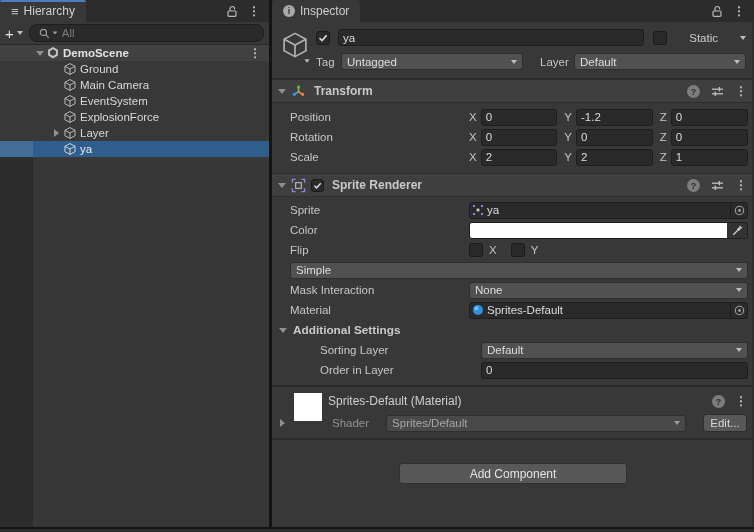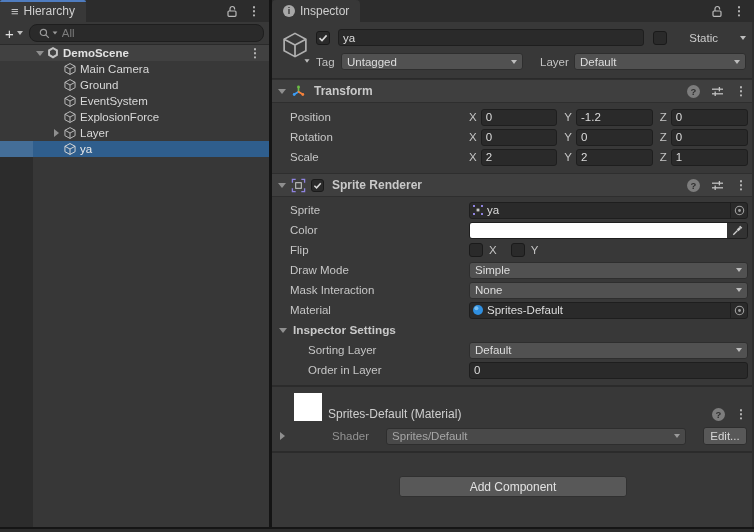--- a/index.html
+++ b/index.html
@@ -64,38 +64,38 @@
   
   .comp-header{height:22px;flex:0 0 22px;background:#3f3f3f;border-top:1px solid #2e2e2e;border-bottom:1px solid #2e2e2e;display:flex;align-items:center;padding:0 7px 0 6px;gap:5px;box-sizing:content-box}
   .comp-title{font-weight:bold;color:#c9c9c9;font-size:12px;margin-left:3px}
   .hdr-icons{margin-left:auto;display:flex;align-items:center;gap:11px}
   .help-icon{width:13px;height:13px;border-radius:50%;background:#7d7d7d;color:#2f2f2f;font-size:9.5px;font-weight:bold;display:flex;align-items:center;justify-content:center}
   
   .comp-body{padding:4px 0 6px}
   .prop-row{height:20px;display:flex;align-items:center;padding:0 6px 0 18px}
   .prop-row .plabel{flex:0 0 179px;width:179px;color:#c6c6c6;font-size:11.5px;white-space:nowrap;overflow:hidden}
   .prop-row.sub .plabel{flex:0 0 161px;width:161px}
-  .prop-row.sub{padding-left:36px}
+  .prop-row.sub{padding-left:48px}
   .fields{flex:1;display:flex;align-items:center;min-width:0}
   .axis-group{flex:1;display:flex;align-items:center;gap:4px;min-width:0}
   .axis-group+.axis-group{margin-left:7px}
   .axis-letter{color:#c6c6c6;font-size:11.5px;flex:0 0 auto}
   .fold-row{height:20px;display:flex;align-items:center;padding-left:7px;gap:6px}
   .fold-row .bold{font-weight:bold;color:#c9c9c9;font-size:11.8px}
   .color-field{flex:1;height:17px;border:1px solid #1e1e1e;border-radius:3px;box-sizing:border-box;display:flex;overflow:hidden}
   .color-field .swatch{flex:1;background:#ffffff}
   .color-field .dropper{width:20px;background:#333333;display:flex;align-items:center;justify-content:center}
   .flip-group{display:flex;align-items:center;gap:6px;margin-right:14px}
   
   .mat-sep{height:2px;background:#2b2b2b;margin-top:2px;flex:0 0 2px}
   .material-block{display:flex;padding:5px 7px 6px 4px;gap:6px;border-bottom:2px solid #2b2b2b}
   .mat-fold-col{width:12px;flex:0 0 12px;display:flex;align-items:flex-end;justify-content:center;padding-bottom:5px}
   .mat-thumb{width:28px;height:28px;background:#ffffff;flex:0 0 28px;margin-top:1px}
   .mat-content{flex:1;min-width:0}
-  .mat-row1{display:flex;align-items:center;height:16px;margin-top:14px}
+  .mat-row1{display:flex;align-items:center;height:16px;margin-top:1px}
   .mat-title{flex:1;color:#cfcfcf;font-size:12px}
   .mat-row1 .hdr-icons{gap:10px}
   .mat-row2{display:flex;align-items:center;margin-top:5px;gap:17px;height:18px}
   .shader-lbl{color:#929292;font-size:11.5px;padding-left:4px}
   .shader-dd{background:#494949;color:#a6a6a6;height:17px}
   .shader-dd .dd-tri{border-top-color:#9a9a9a}
   .edit-btn{flex:0 0 44px;height:18px;background:#585858;border:1px solid #2e2e2e;border-radius:3px;box-sizing:border-box;display:flex;align-items:center;justify-content:center;color:#d6d6d6;font-size:11.5px}
   
   .add-area{flex:1;display:flex;justify-content:center;align-items:flex-start;padding-top:23px}
   .add-btn{width:228px;height:21px;background:#585858;border:1px solid #303030;border-radius:3px;box-sizing:border-box;display:flex;align-items:center;justify-content:center;color:#e2e2e2;font-size:12px}
@@ -149,30 +149,30 @@
         <span>DemoScene</span>
         <span class="kebab row-kebab">⋮</span>
       </div>
 
       <div class="trow child">
         <span class="fold-slot"></span>
         <svg class="obj-icon" viewBox="0 0 16 16">
             <path d="M8 1.8 L13.8 4.9 V11.1 L8 14.2 L2.2 11.1 V4.9 Z" fill="none" stroke="#bdbdbd" stroke-width="1.1"></path>
             <path d="M2.2 4.9 L8 8 L13.8 4.9 M8 8 V14.2" fill="none" stroke="#bdbdbd" stroke-width="1.1"></path>
           </svg>
-        <span>Main Camera</span>
+        <span>Ground</span>
       </div>
 
       <div class="trow child">
         <span class="fold-slot"></span>
         <svg class="obj-icon" viewBox="0 0 16 16">
             <path d="M8 1.8 L13.8 4.9 V11.1 L8 14.2 L2.2 11.1 V4.9 Z" fill="none" stroke="#bdbdbd" stroke-width="1.1"></path>
             <path d="M2.2 4.9 L8 8 L13.8 4.9 M8 8 V14.2" fill="none" stroke="#bdbdbd" stroke-width="1.1"></path>
           </svg>
-        <span>Ground</span>
+        <span>Main Camera</span>
       </div>
 
       <div class="trow child">
         <span class="fold-slot"></span>
         <svg class="obj-icon" viewBox="0 0 16 16">
             <path d="M8 1.8 L13.8 4.9 V11.1 L8 14.2 L2.2 11.1 V4.9 Z" fill="none" stroke="#bdbdbd" stroke-width="1.1"></path>
             <path d="M2.2 4.9 L8 8 L13.8 4.9 M8 8 V14.2" fill="none" stroke="#bdbdbd" stroke-width="1.1"></path>
           </svg>
         <span>EventSystem</span>
       </div>
@@ -421,21 +421,20 @@
             <div class="checkbox"></div>
             <span class="flabel">X</span>
           </span>
           <span class="flip-group">
             <div class="checkbox"></div>
             <span class="flabel">Y</span>
           </span>
         </div>
       </div>
       <div class="prop-row">
-        <span class="plabel">Draw Mode</span>
         <div class="fields">
           <div class="dropdown">
             <span>Simple</span>
             <span class="dd-tri"></span>
           </div>
         </div>
       </div>
       <div class="prop-row">
         <span class="plabel">Mask Interaction</span>
         <div class="fields">
@@ -458,21 +457,21 @@
               <svg width="11" height="11" viewBox="0 0 11 11">
                   <circle cx="5.5" cy="5.5" r="4.2" fill="none" stroke="#a0a0a0" stroke-width="1.1"></circle>
                   <circle cx="5.5" cy="5.5" r="1.4" fill="#a0a0a0"></circle>
                 </svg>
             </span>
           </div>
         </div>
       </div>
       <div class="fold-row">
         <span class="tri-down"></span>
-        <span class="bold">Inspector Settings</span>
+        <span class="bold">Additional Settings</span>
       </div>
       <div class="prop-row sub">
         <span class="plabel">Sorting Layer</span>
         <div class="fields">
           <div class="dropdown">
             <span>Default</span>
             <span class="dd-tri"></span>
           </div>
         </div>
       </div>

